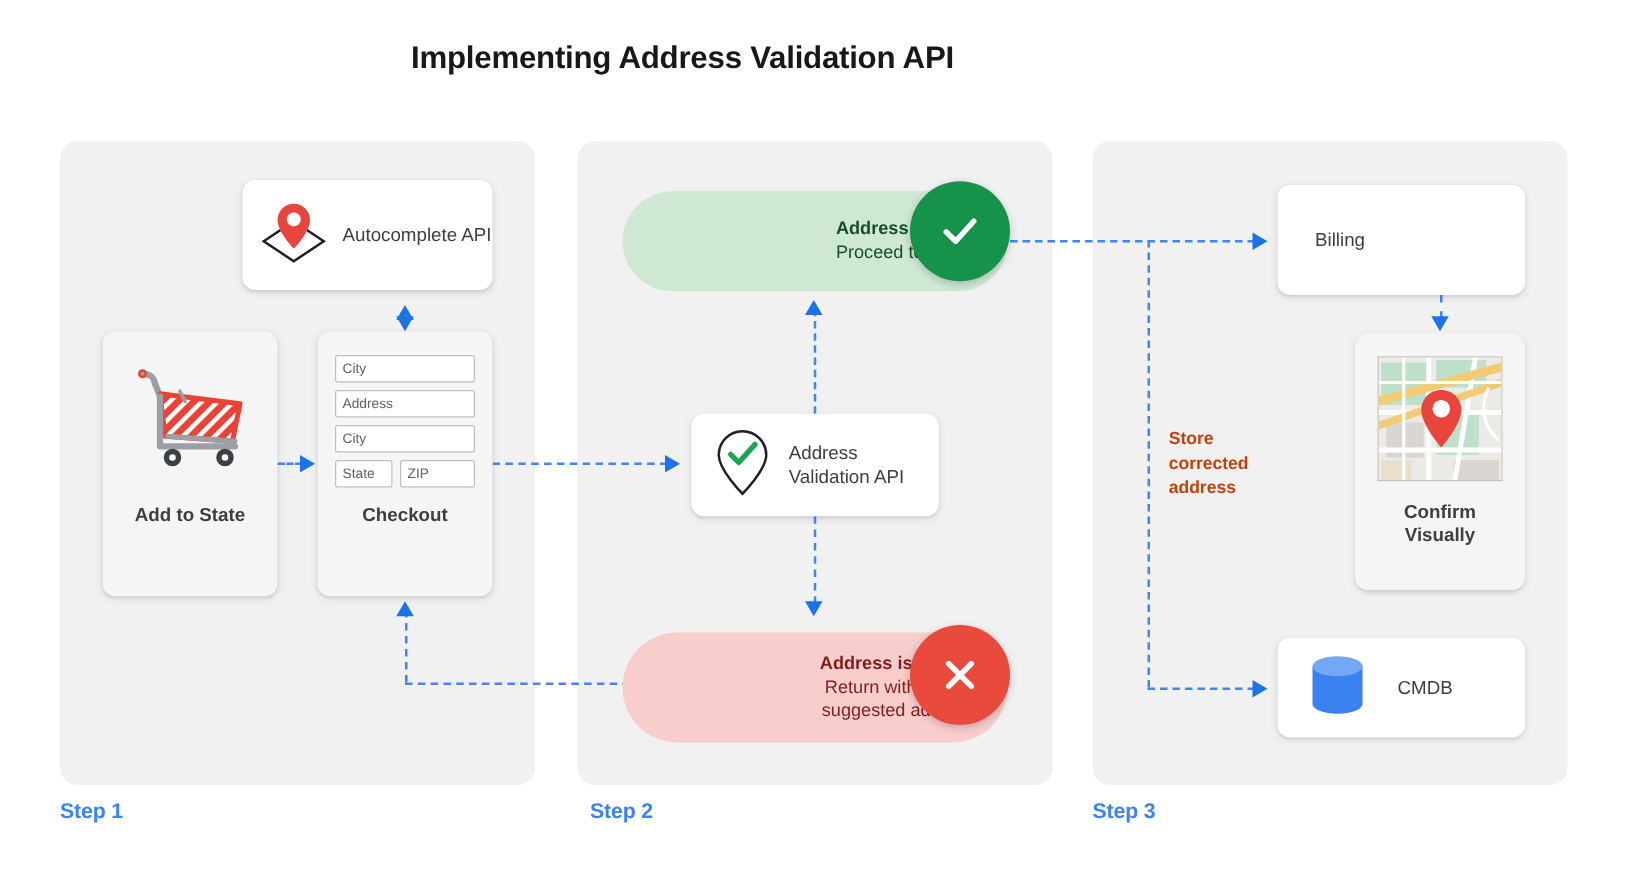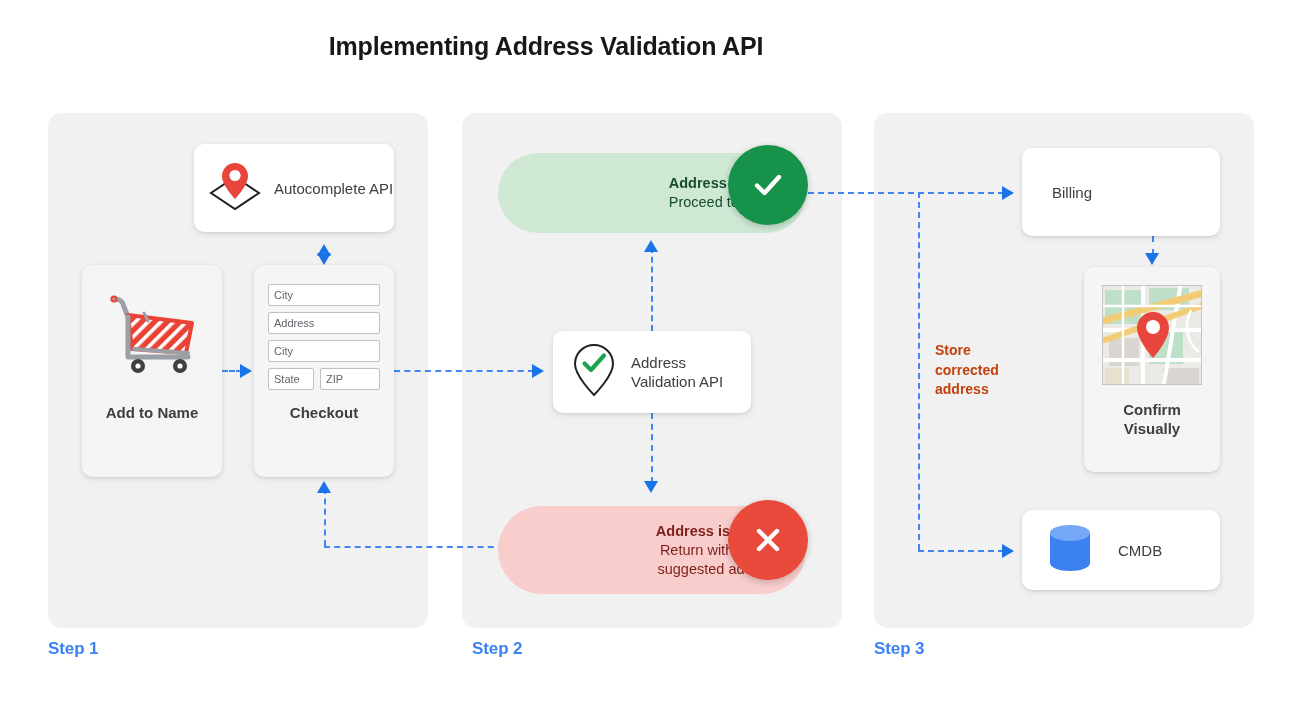--- a/index.html
+++ b/index.html
@@ -215,21 +215,21 @@
         <path d="M40 26 L44 34" fill="none" stroke="#9aa0a6" stroke-width="3" stroke-linecap="round"></path>
 
         <path d="M24 30 L24 70 L84 70" fill="none" stroke="#9aa0a6" stroke-width="5" stroke-linecap="round" stroke-linejoin="round"></path>
         <path d="M30 62 L84 66" fill="none" stroke="#9aa0a6" stroke-width="4" stroke-linecap="round"></path>
         <circle cx="34" cy="79" r="7" fill="#3c4043"></circle>
         <circle cx="34" cy="79" r="2.6" fill="#ffffff"></circle>
         <circle cx="76" cy="79" r="7" fill="#3c4043"></circle>
         <circle cx="76" cy="79" r="2.6" fill="#ffffff"></circle>
       </svg>
     </div>
-    <div class="card-caption" style="top:138px;">Add to Name</div>
+    <div class="card-caption" style="top:138px;">Add to State</div>
   </div>
 
   <div class="card-gray" id="card-checkout">
     <div class="form-fields">
       <div class="field">City</div>
       <div class="field">Address</div>
       <div class="field">City</div>
       <div class="field-row">
         <div class="field state">State</div>
         <div class="field zip">ZIP</div>

